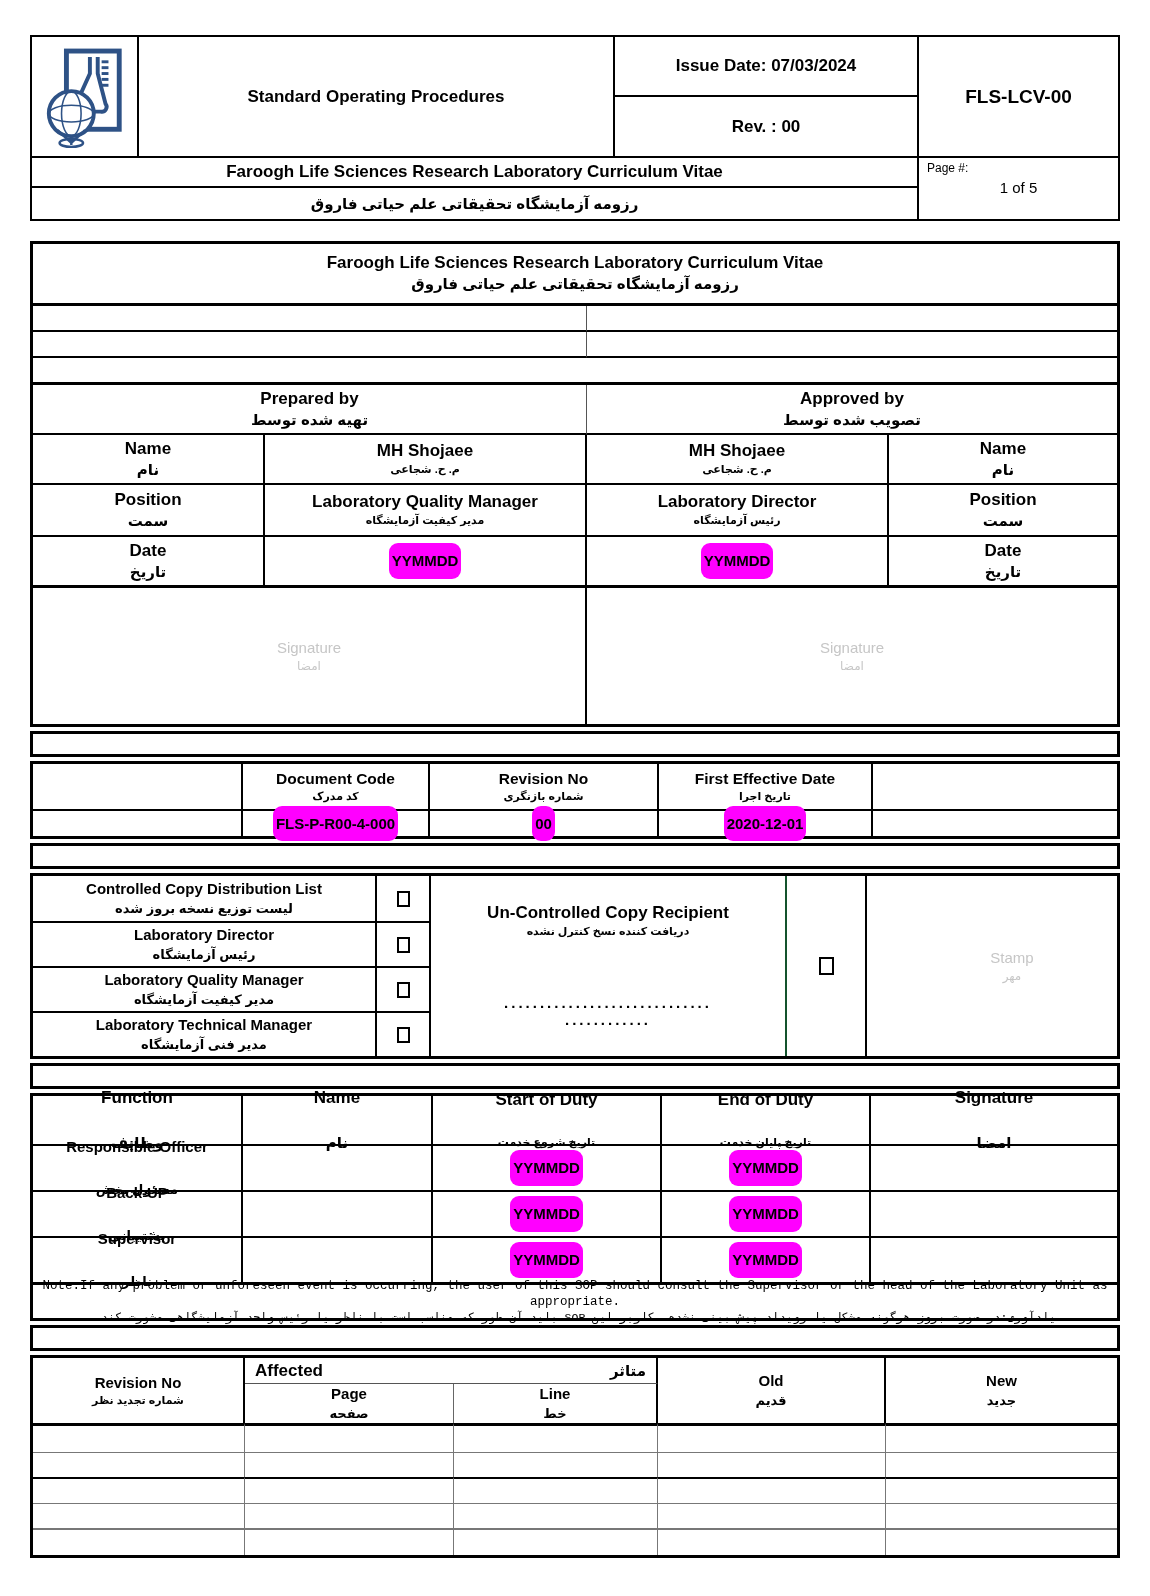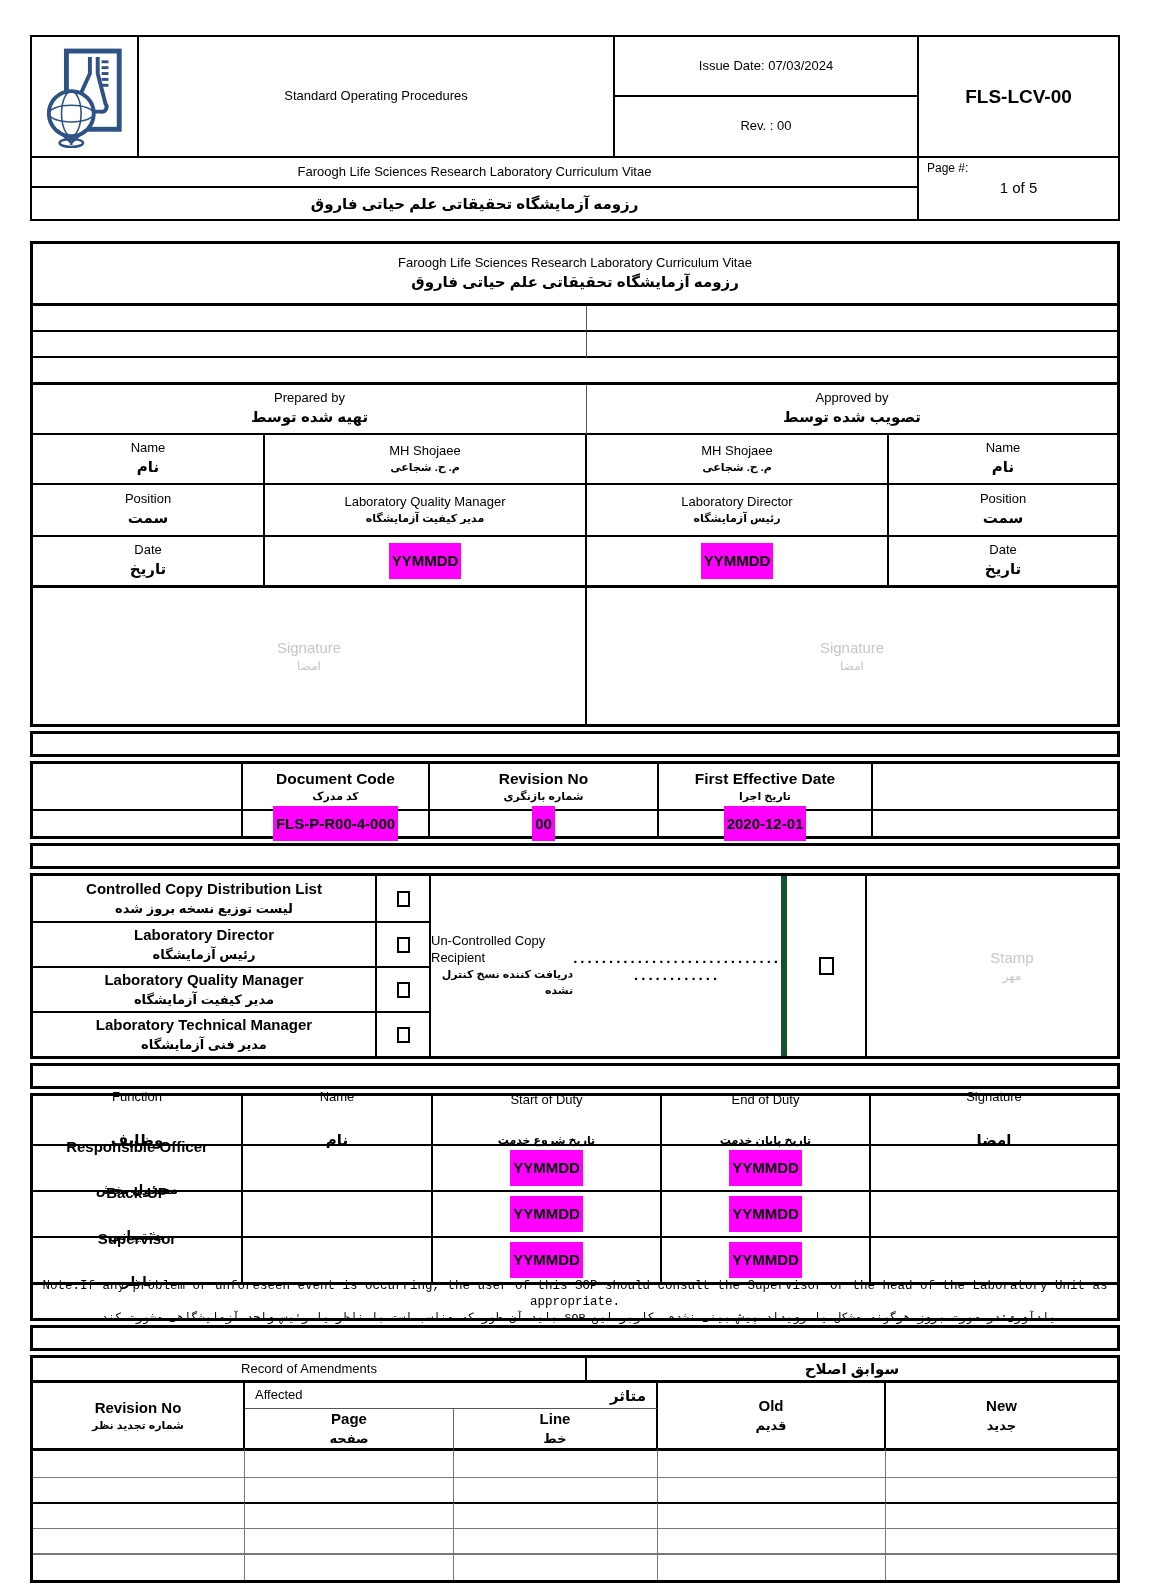--- a/index.html
+++ b/index.html
@@ -7,25 +7,25 @@
   body {
     width:1150px; height:1596px;
     font-family:"Liberation Sans","DejaVu Sans",sans-serif;
     color:#000;
     position:relative;
   }
   .page { position:absolute; left:30px; top:35px; width:1090px; }
 
   
   .c { display:flex; flex-direction:column; align-items:center; justify-content:center; text-align:center; }
-  .en-lg { font-weight:400; font-size:13px; line-height:1.25; }
+  .en-lg { font-weight:700; font-size:17px; line-height:1.25; }
   .en-md { font-weight:700; font-size:15.5px; line-height:1.25; }
   .fa-lg { font-weight:700; font-size:15px; line-height:1.45; direction:rtl; }
   .fa-md { font-weight:700; font-size:11px; line-height:1.5; direction:rtl; }
-  .hl { background:#ff00ff; font-weight:700; font-size:15px; padding:8px 3px; line-height:1.3; }
+  .hl { background:#ff00ff; font-weight:700; font-size:15px; padding:8px 3px; line-height:1.3;border-radius:9px; }
   .sec { border:3px solid #000; margin-top:4px; background:#fff; }
   .spacer { height:26px; }
 
   
   .hdr {
     display:grid; border:2px solid #000;
     grid-template-columns:107px 476px 304px 1fr;
     grid-template-rows:60px 61px 30px 31px;
   }
   .h-logo  { grid-area:1/1/3/2; border-right:2px solid #000; border-bottom:2px solid #000; display:flex; align-items:center; justify-content:center; }
@@ -69,21 +69,21 @@
   .docinfo { display:grid; grid-template-columns:210px 187px 229px 214px 1fr; grid-template-rows:47px 25px; }
   .docinfo > div { border-right:2px solid #000; }
   .docinfo > div:nth-child(5n) { border-right:none; }
   .docinfo .hrow { border-bottom:2px solid #000; }
 
   
   .dist { display:grid; grid-template-columns:344px 54px 356px 80px 1fr; grid-template-rows:repeat(4,45px); }
   .d-lbl { grid-column:1; border-right:2px solid #000; }
   .d-chk { grid-column:2; border-right:2px solid #000; }
   .bt { border-top:2px solid #000; }
-  .d-un   { grid-area:1/3/5/4; border-right:6px solid #14532d; display:flex; flex-direction:row; }
+  .d-un   { grid-area:1/3/5/4; border-right:2px solid #14532d; display:flex; flex-direction:column; }
   .d-un .half { flex:1; display:flex; flex-direction:column; align-items:center; justify-content:center; }
   .d-big  { grid-area:1/4/5/5; border-right:2px solid #000; display:flex; align-items:center; justify-content:center; }
   .d-stamp{ grid-area:1/5/5/6;padding-left:40px; }
   .cbx { display:inline-block; width:13px; height:16px; border:2px solid #000; background:#fff; }
   .dots { font-weight:700; font-size:15px; letter-spacing:3px; line-height:1.15; white-space:nowrap; }
 
   
   .duty { display:grid; grid-template-columns:210px 190px 229px 209px 1fr; grid-template-rows:48px 46px 46px 46px 36px; }
   .duty .cell { border-right:2px solid #000;gap:24px; }
   .duty .last { border-right:none; }
@@ -380,24 +380,20 @@
 
     <div class="note c">
       <div class="n-en">Note:If any problem or unforeseen event is occurring, the user of this SOP should consult the Supervisor or the head of the Laboratory Unit as appropriate.</div>
       <div class="n-fa">یادآوری:در صورت بروز هرگونه مشکل یا رویداد پیش بینی نشده، کاربر این SOP باید آن طور که مناسب است با ناظر یا رئیس واحد آزمایشگاهی مشورت کند.</div>
     </div>
   </div>
 
   <div class="sec spacer"></div>
 
   <div class="sec">
-    <div class="am-hdr">
-      <div class="l c en-lg">Record of Amendments</div>
-      <div class="r c fa-lg">سوابق اصلاح</div>
-    </div>
     <div class="am-grid">
       <div class="m-rev c">
         <div class="sm-en">Revision No</div>
         <div class="fa-md">شماره تجدید نظر</div>
       </div>
       <div class="m-aff">
         <span class="en-lg">Affected</span>
         <span class="fa-lg">متاثر</span>
       </div>
       <div class="m-page c">

